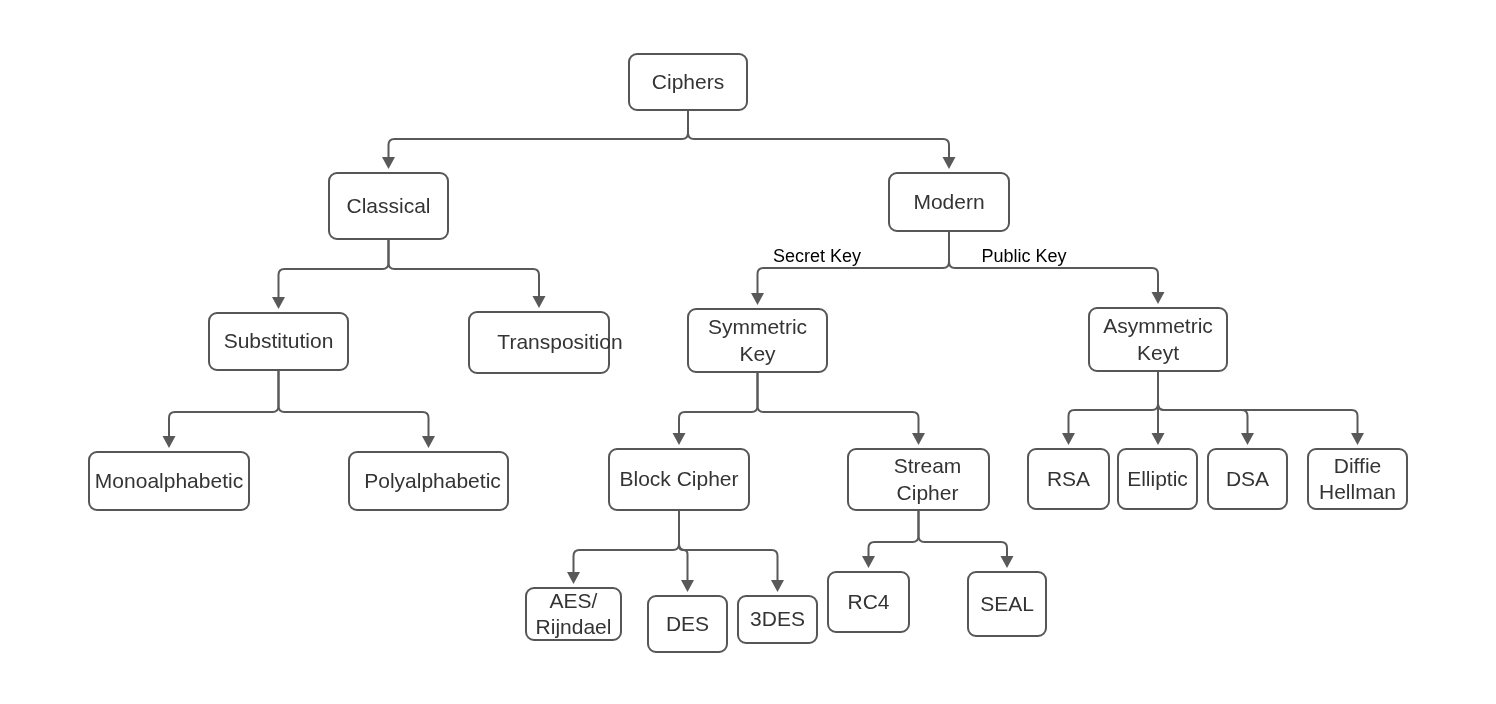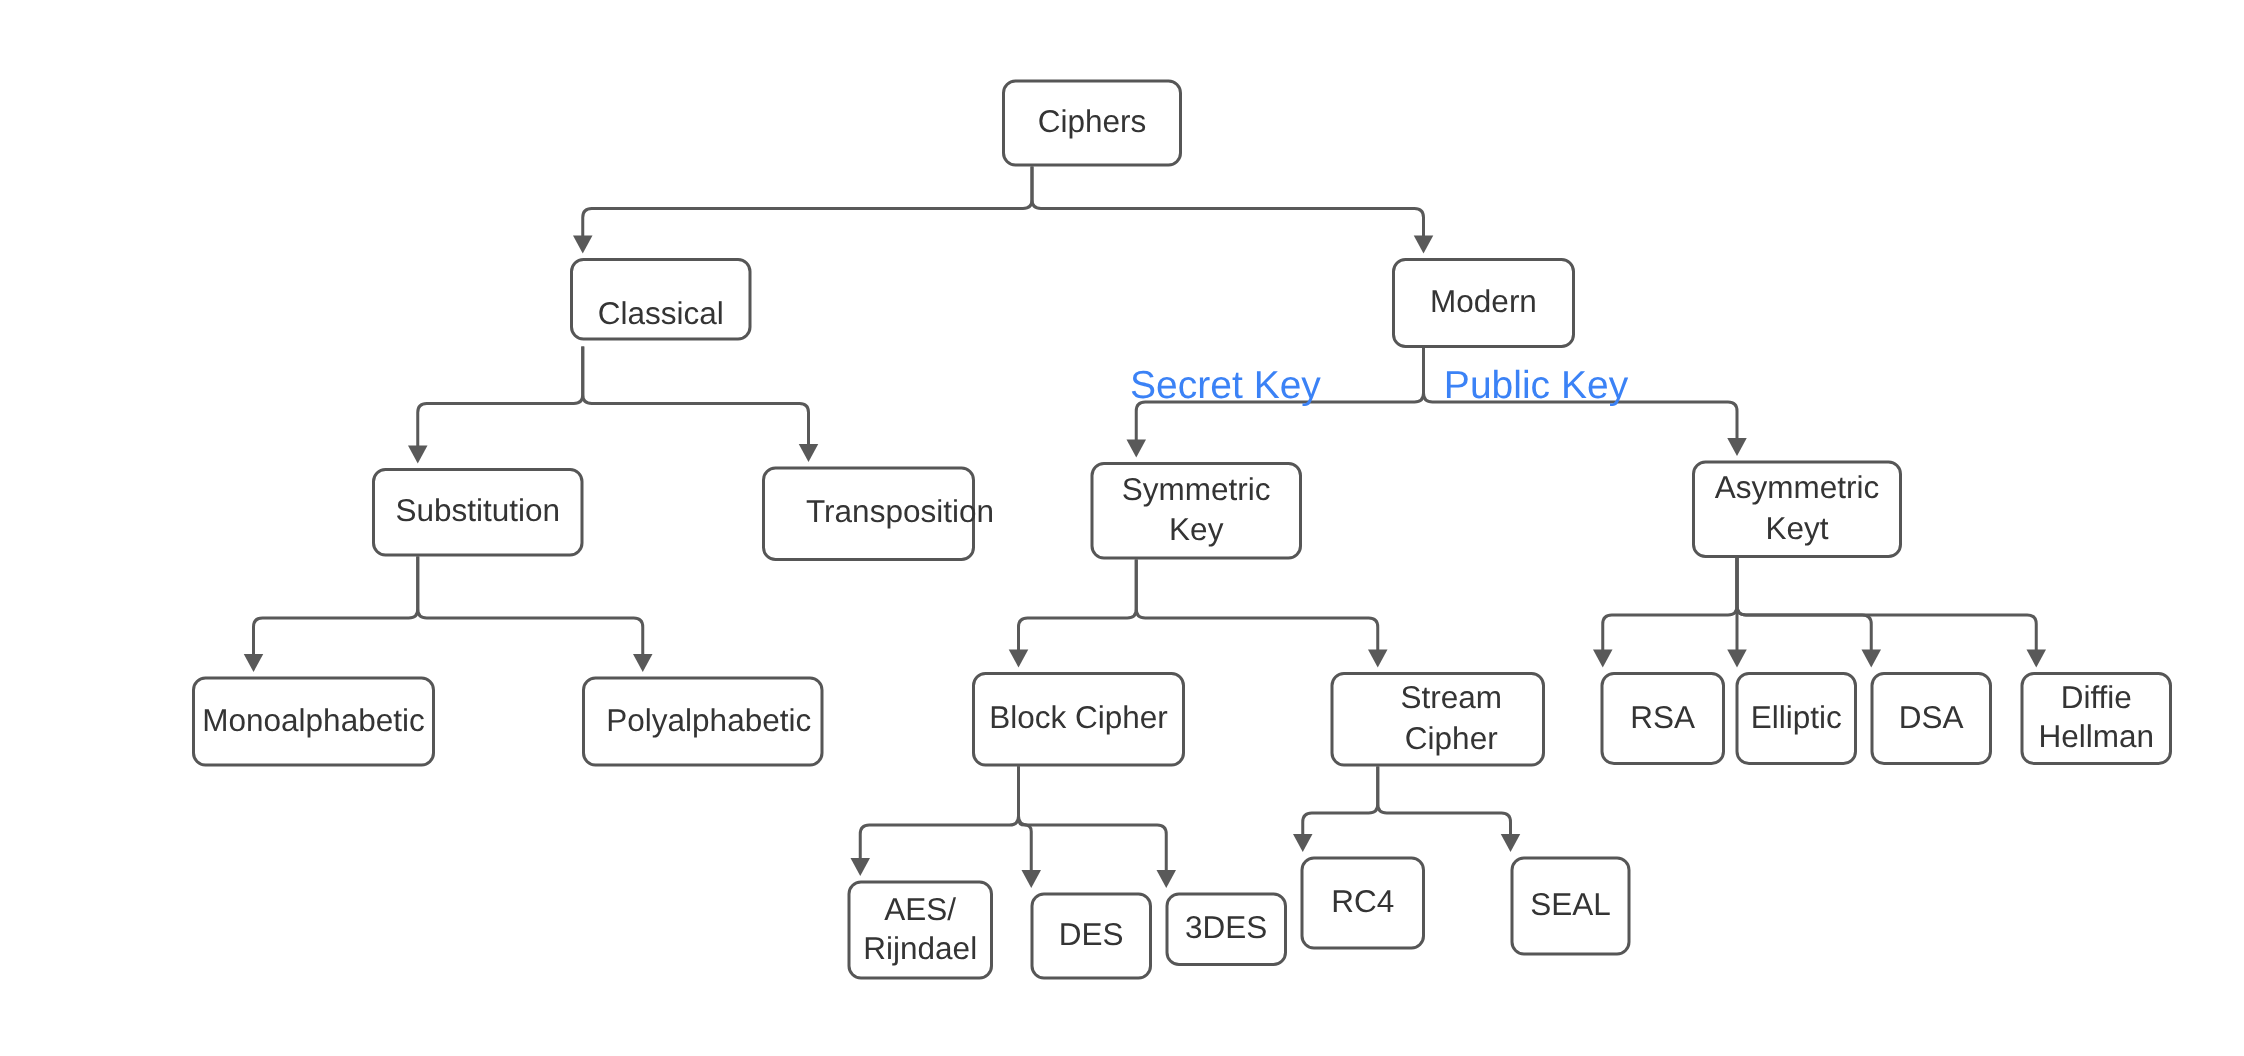--- a/index.html
+++ b/index.html
@@ -29,29 +29,28 @@
     border: 2.5px solid #565656;
     border-radius: 9px;
     display: flex;
     align-items: center;
     justify-content: center;
     text-align: center;
     color: #343434;
     font-size: 21px;
     line-height: 1.24;
     padding: 2px;
-    margin-left: 40px;
   }
   .node .node-label {
     display: inline-block;
   }
   .edge-label {
     position: absolute;
-    color: #3b82f6;
-    font-size: 26px;
+    color: #000000;
+    font-size: 18px;
     line-height: 23px;
     text-align: center;
     white-space: nowrap;
   }
 </style>
 </head>
 <body>
 
 <div class="canvas">
 
@@ -131,21 +130,21 @@
       <g>
         <path d="M 1158 372 L 1158 404 Q 1158 410 1164 410 L 1351.5 410 Q 1357.5 410 1357.5 416 L 1357.5 434" fill="none" stroke="#595959" stroke-width="2"></path>
         <polygon points="1351,433 1364,433 1357.5,445" fill="#595959"></polygon>
       </g>
     </svg>
 
   <div class="node" style="left: 628px; top: 53px; width: 120px; height: 58px;">
     <span class="node-label">Ciphers</span>
   </div>
 
-  <div class="node" style="left: 340px; top: 172px; width: 121px; height: 55px; align-items: flex-end;">
+  <div class="node" style="left: 328px; top: 172px; width: 121px; height: 68px;">
     <span class="node-label">Classical</span>
   </div>
 
   <div class="node" style="left: 888px; top: 172px; width: 122px; height: 60px;">
     <span class="node-label">Modern</span>
   </div>
 
   <div class="node" style="left: 208px; top: 312px; width: 141px; height: 59px;">
     <span class="node-label">Substitution</span>
   </div>
@@ -187,21 +186,21 @@
   </div>
 
   <div class="node" style="left: 1307px; top: 448px; width: 101px; height: 62px;">
     <span class="node-label" style="max-width:88px">Diffie Hellman</span>
   </div>
 
   <div class="node" style="left: 1207px; top: 448px; width: 81px; height: 62px;">
     <span class="node-label">DSA</span>
   </div>
 
-  <div class="node" style="left: 525px; top: 587px; width: 97px; height: 66px;">
+  <div class="node" style="left: 525px; top: 587px; width: 97px; height: 54px;">
     <span class="node-label" style="max-width:86px">AES/ Rijndael</span>
   </div>
 
   <div class="node" style="left: 647px; top: 595px; width: 81px; height: 58px;">
     <span class="node-label">DES</span>
   </div>
 
   <div class="node" style="left: 737px; top: 595px; width: 81px; height: 49px;">
     <span class="node-label">3DES</span>
   </div>

